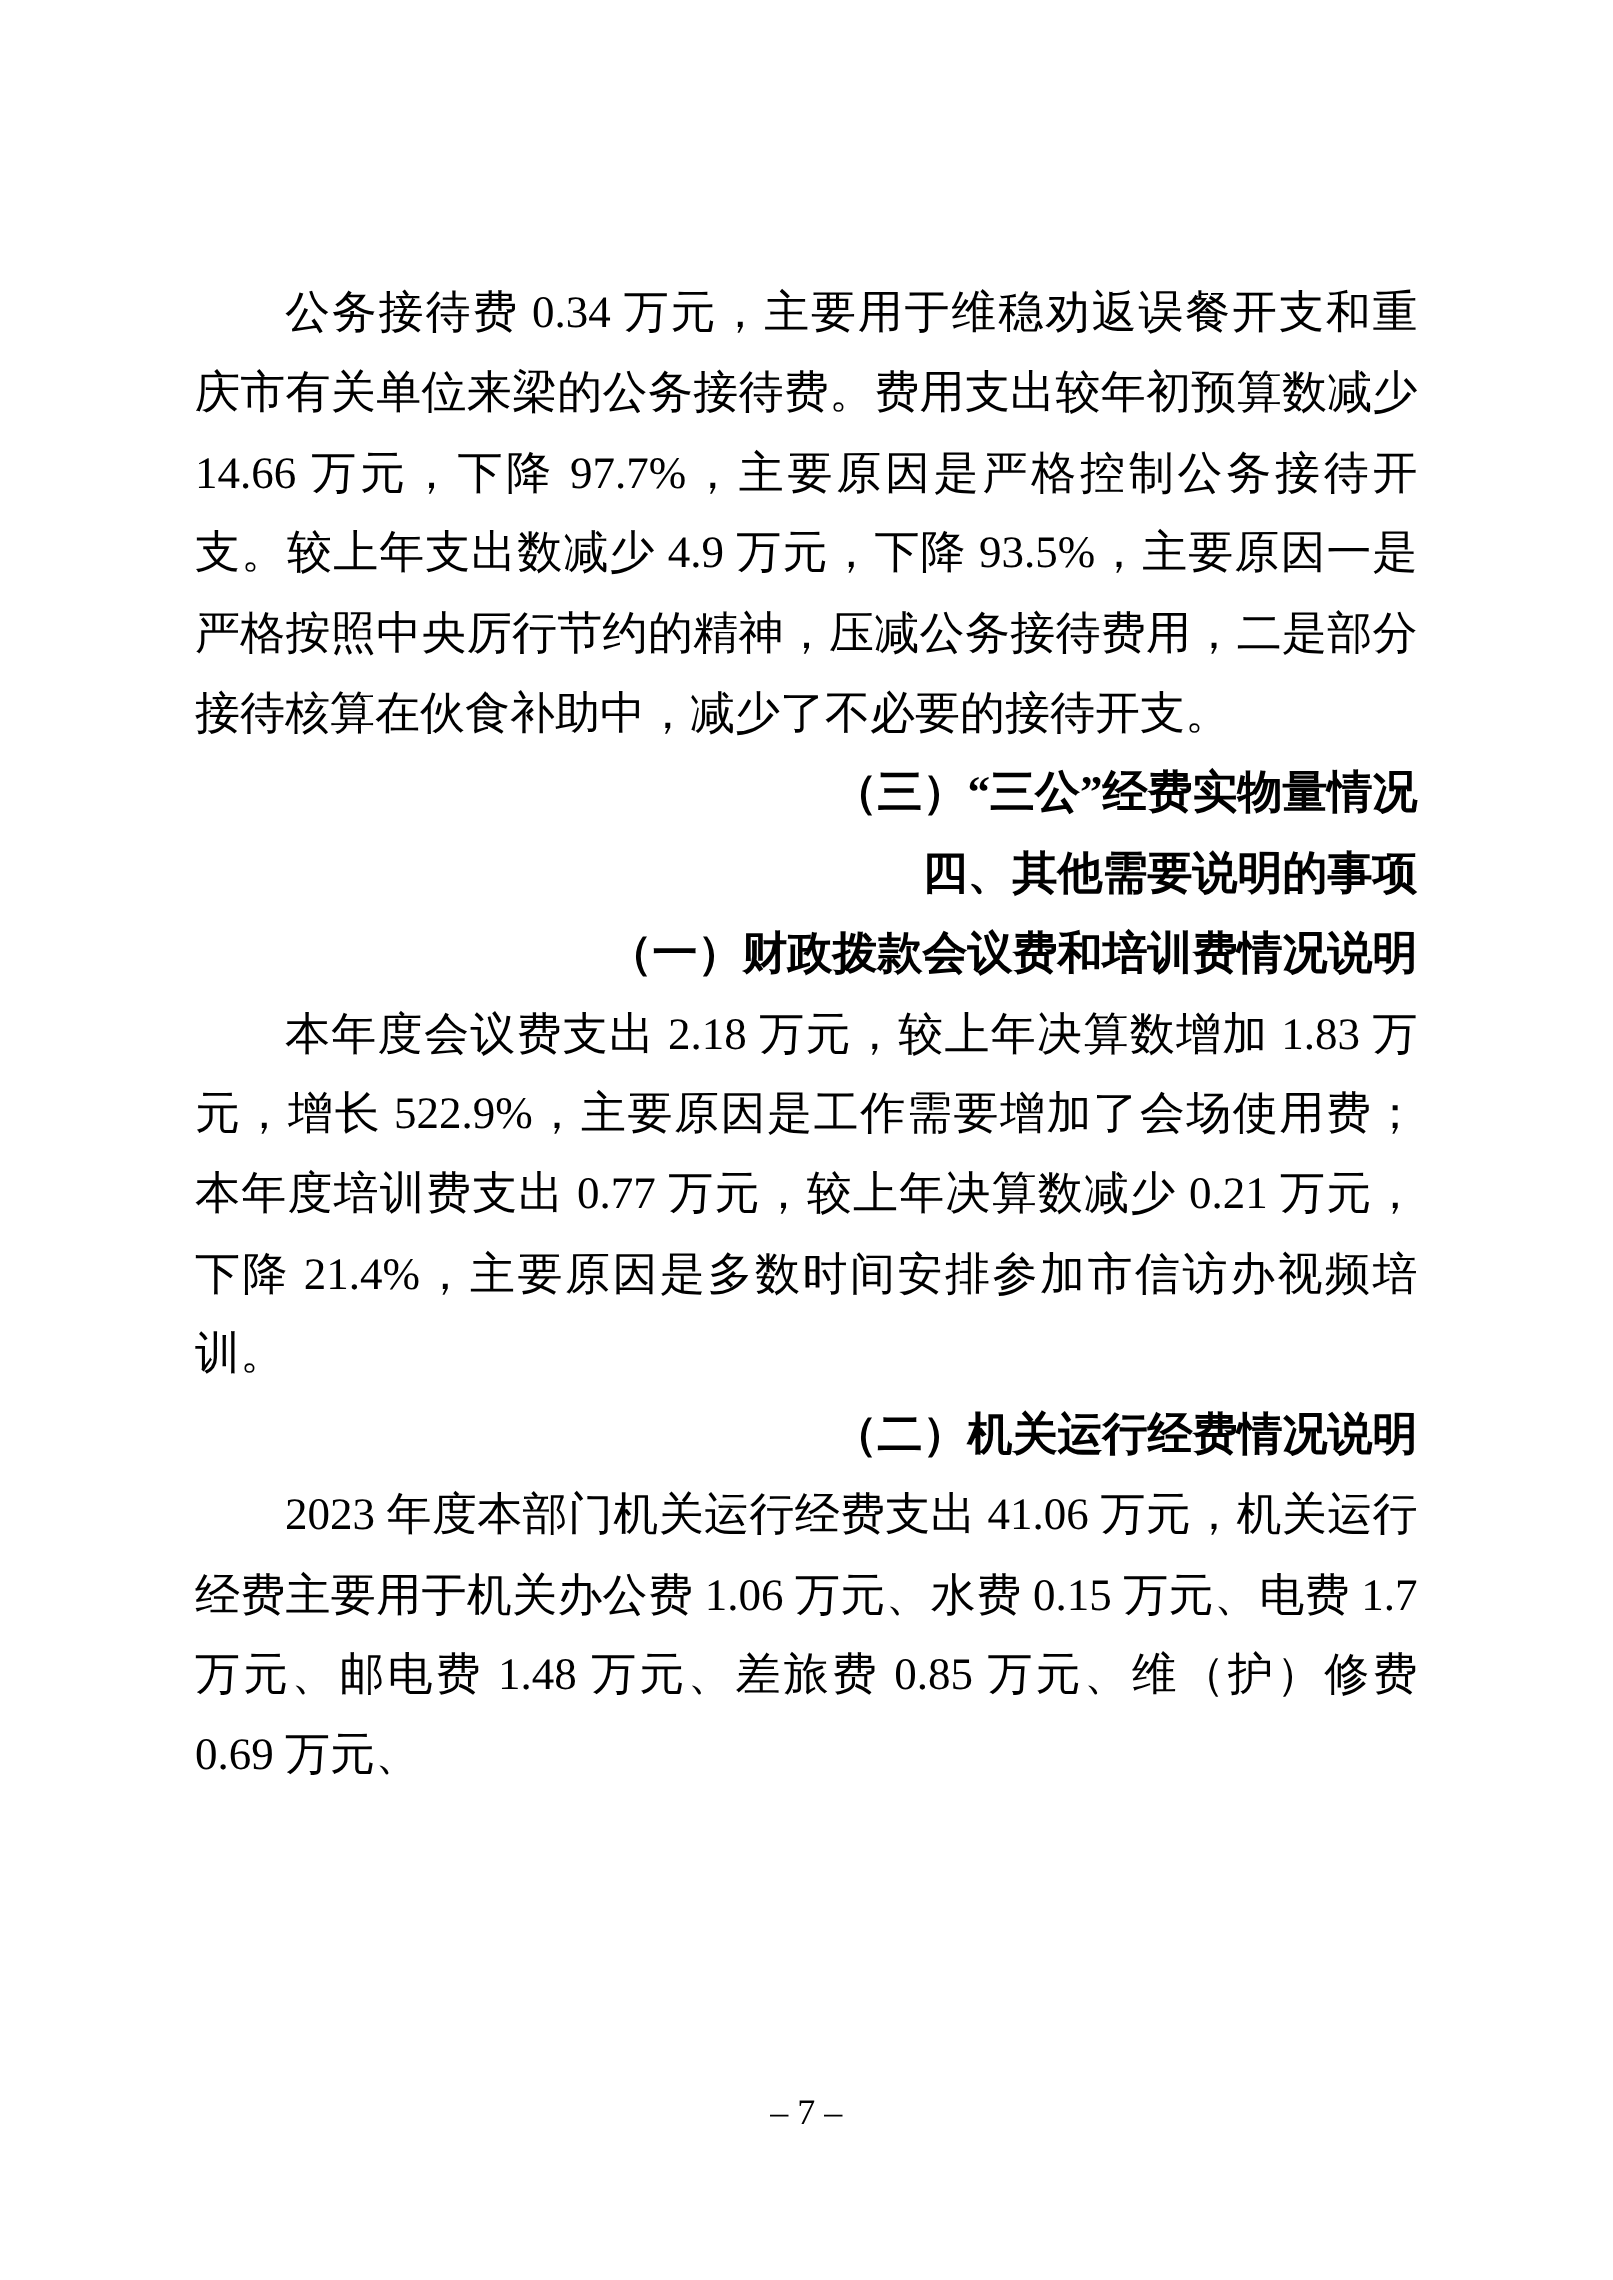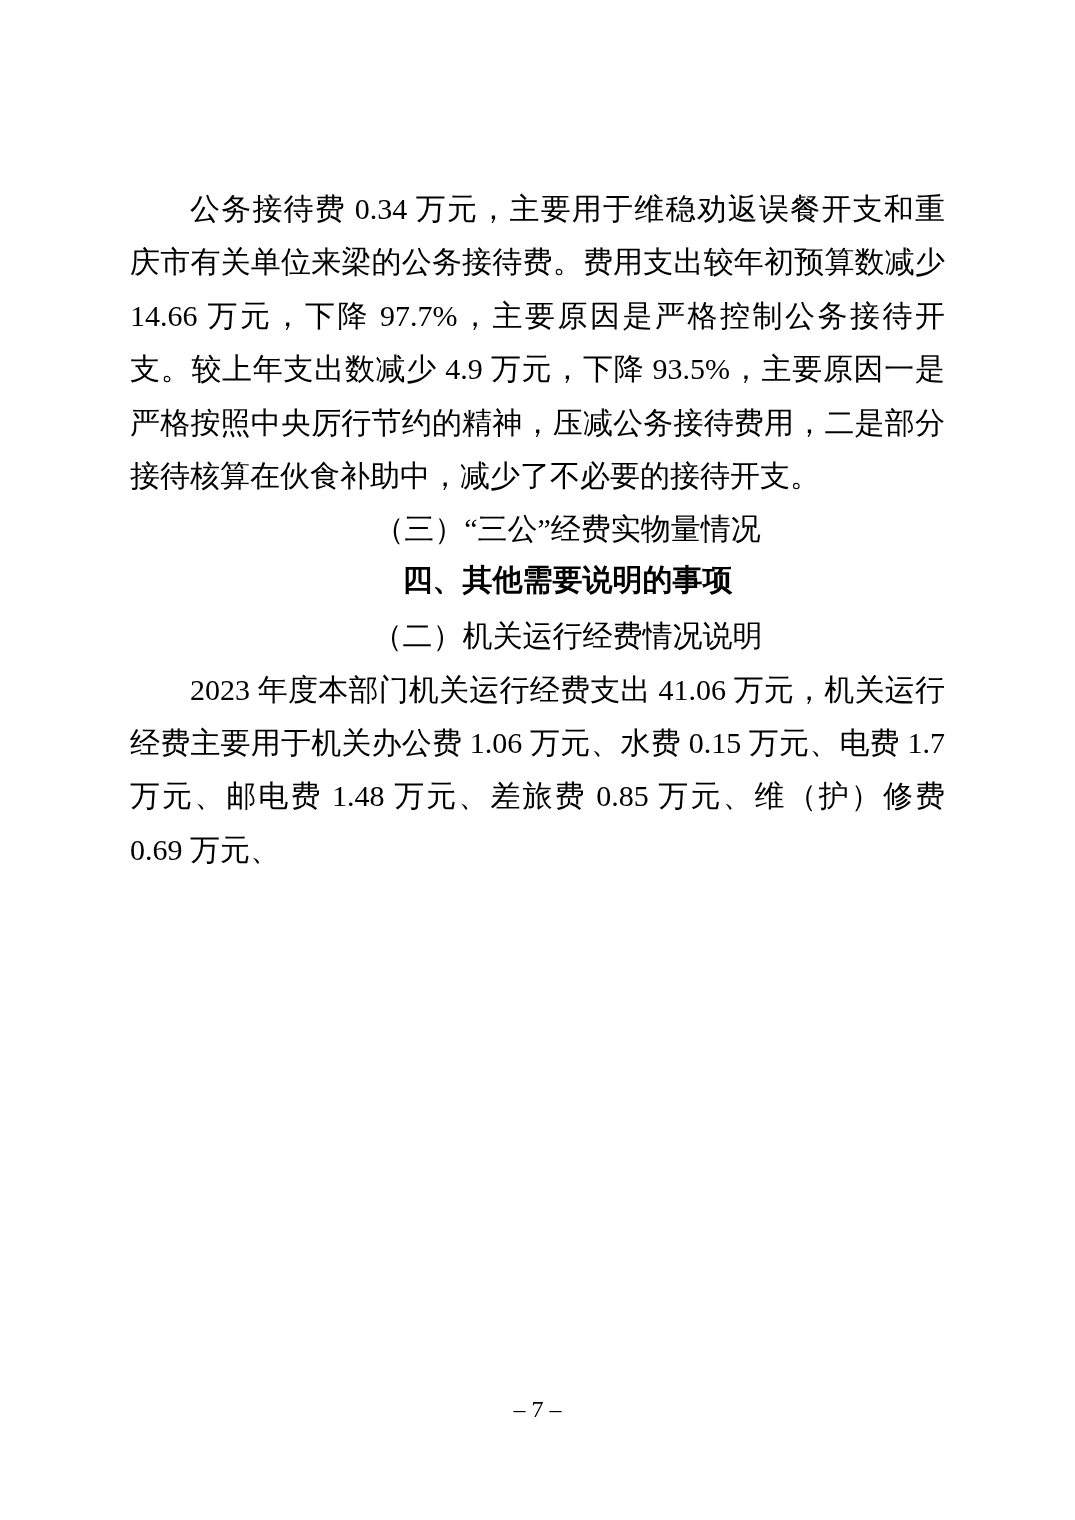--- a/index.html
+++ b/index.html
@@ -25,45 +25,48 @@
     line-height: 53.4px;
     text-align: justify;
     text-justify: inter-ideograph;
   }
   .doc-body p {
     margin: 0;
     padding: 0;
     text-indent: 2em;
   }
   .doc-body p.heading {
-    font-family: Liberation Mono, monospace;
+    font-family: Liberation Serif, serif;
     font-weight: bold;
-    text-align: center;
+    text-align: right;
   }
   .doc-body p.subheading {
-    text-align: center;
+    text-align: right;
+    font-weight: bold;
   }
   .page-footer {
     position: absolute;
     left: 0;
     top: 1396px;
     width: 100%;
     text-align: center;
     font-size: 24px;
     font-family: "Liberation Serif", "DejaVu Serif", serif;
     color: #000000;
   }
 </style>
 </head>
 <body>
 
 <div class="page">
   <div class="doc-body">
     <p class="body">公务接待费 0.34 万元，主要用于维稳劝返误餐开支和重庆市有关单位来梁的公务接待费。费用支出较年初预算数减少 14.66 万元，下降 97.7%，主要原因是严格控制公务接待开支。较上年支出数减少 4.9 万元，下降 93.5%，主要原因一是严格按照中央厉行节约的精神，压减公务接待费用，二是部分接待核算在伙食补助中，减少了不必要的接待开支。</p>
     <p class="subheading">（三）“三公”经费实物量情况</p>
     <p class="heading">四、其他需要说明的事项</p>
+    <p class="subheading">（一）财政拨款会议费和培训费情况说明</p>
+    <p class="body">本年度会议费支出 2.18 万元，较上年决算数增加 1.83 万元，增长 522.9%，主要原因是工作需要增加了会场使用费；本年度培训费支出 0.77 万元，较上年决算数减少 0.21 万元，下降 21.4%，主要原因是多数时间安排参加市信访办视频培训。</p>
     <p class="subheading">（二）机关运行经费情况说明</p>
     <p class="body">2023 年度本部门机关运行经费支出 41.06 万元，机关运行经费主要用于机关办公费 1.06 万元、水费 0.15 万元、电费 1.7 万元、邮电费 1.48 万元、差旅费 0.85 万元、维（护）修费 0.69 万元、</p>
   </div>
   <div class="page-footer">
     <span>– 7 –</span>
   </div>
 </div>
 
 </body></html>

